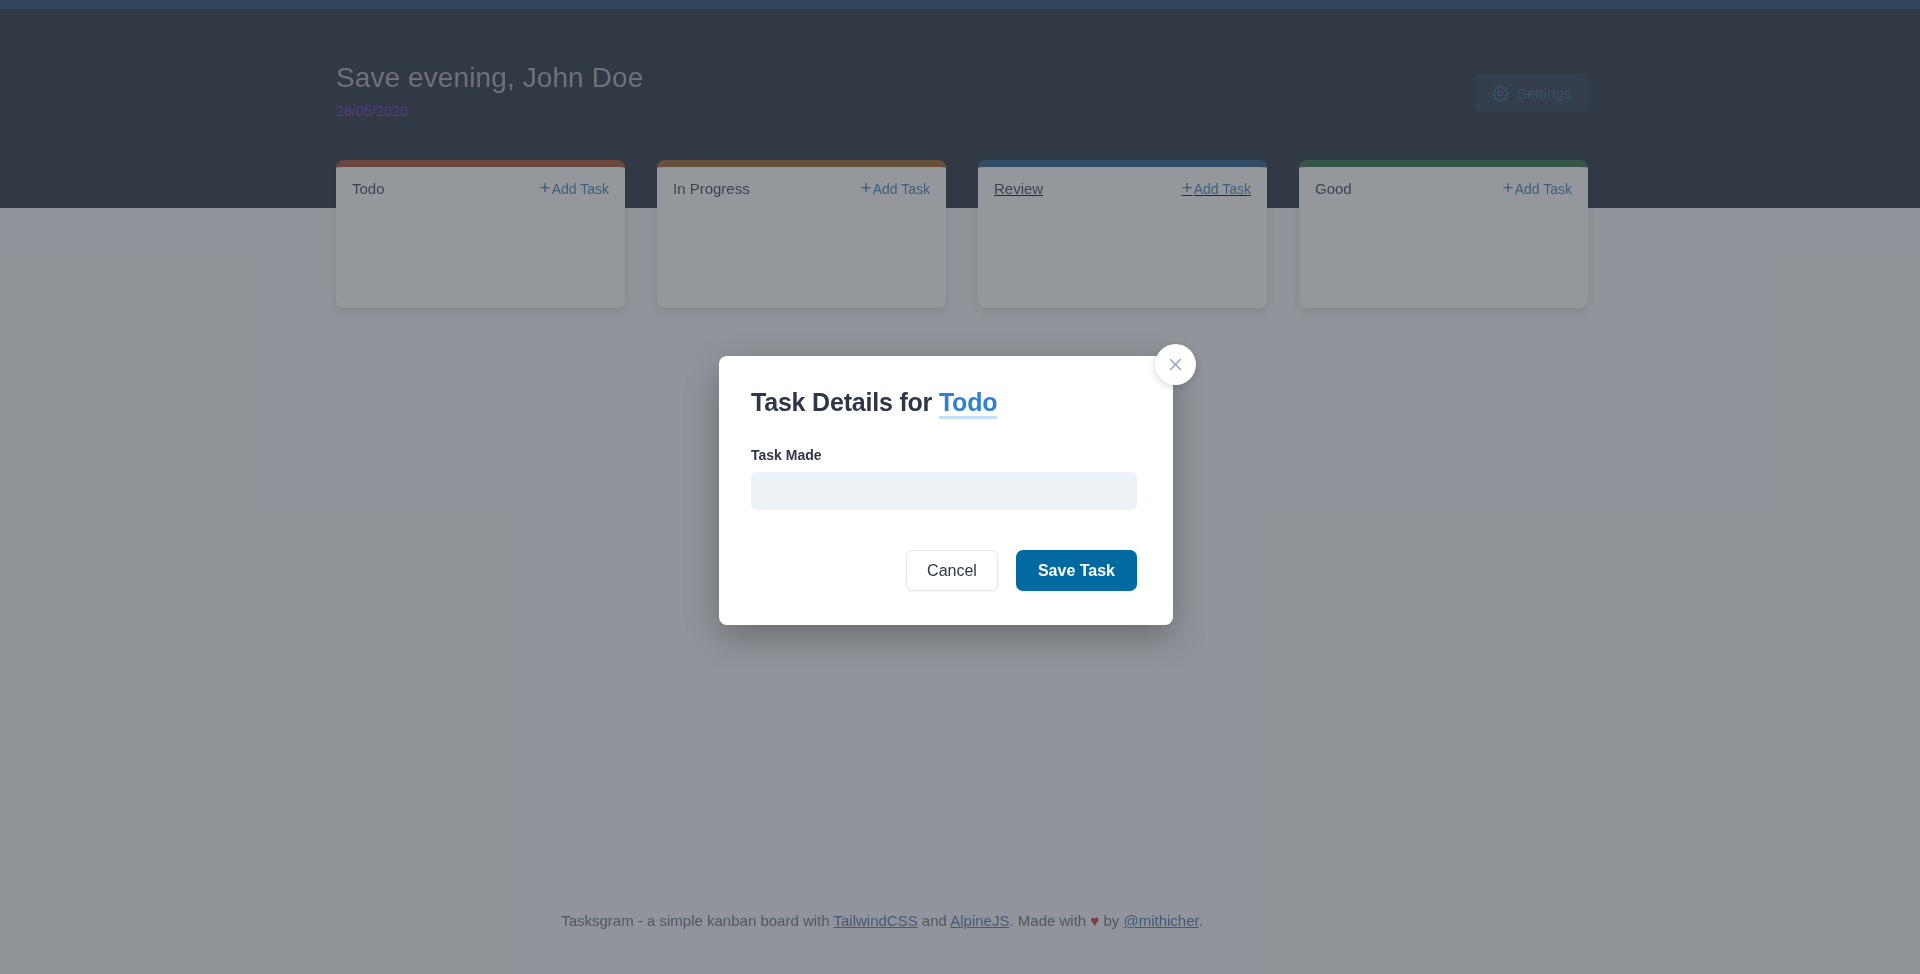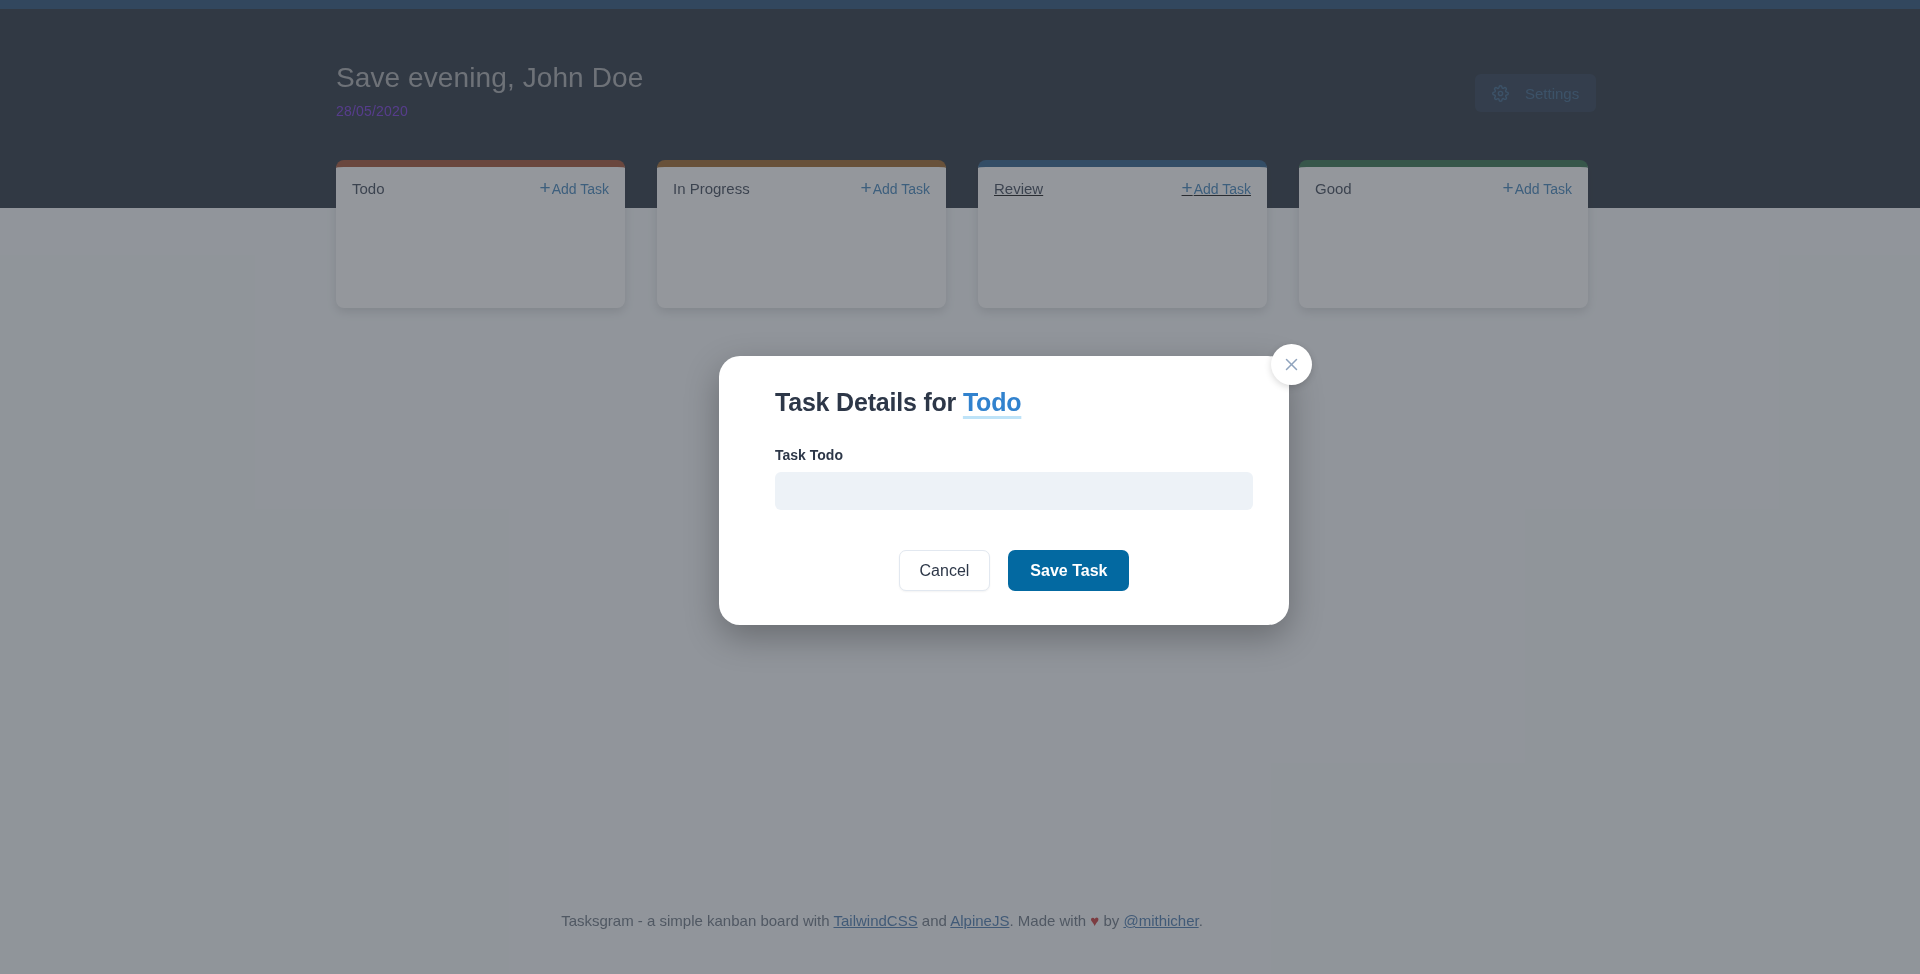--- a/index.html
+++ b/index.html
@@ -55,21 +55,21 @@
     color: #6d28d9;
     letter-spacing: 0.2px;
   }
 
   .settings-button {
     position: absolute;
     top: 74px;
     left: 1475px;
     display: flex;
     align-items: center;
-    gap: 16px;
+    gap: 8px;
     height: 38px;
     padding: 0 17px;
     border-radius: 6px;
     background: #1b2d44;
     color: #2e5b84;
     font-size: 15px;
     cursor: pointer;
     border: none;
     font-family: "Liberation Sans", sans-serif;
   }
@@ -146,26 +146,26 @@
     position: absolute;
     inset: 0;
     background: rgba(70,76,84,0.58);
     z-index: 10;
   }
 
   .modal {
     position: absolute;
     left: 719px;
     top: 356px;
-    width: 570px;
+    width: 454px;
     background: #ffffff;
-    border-radius: 21px;
+    border-radius: 8px;
     box-shadow: 0 12px 34px rgba(0,0,0,0.28);
     z-index: 12;
-    padding: 32px 36px 34px 56px;
+    padding: 32px 36px 34px 32px;
   }
 
   .modal-close {
     position: absolute;
     top: -12px;
     right: -23px;
     width: 41px;
     height: 41px;
     border-radius: 50%;
     background: #ffffff;
@@ -211,21 +211,21 @@
     border-radius: 6px;
     padding: 0 14px;
     font-size: 15px;
     color: #2d3748;
     font-family: "Liberation Sans", sans-serif;
     outline: none;
   }
 
   .modal-actions {
     display: flex;
-    justify-content: center;
+    justify-content: flex-end;
     gap: 18px;
     margin-top: 40px;
   }
   .btn {
     height: 41px;
     border-radius: 7px;
     font-size: 16px;
     font-family: "Liberation Sans", sans-serif;
     cursor: pointer;
   }
@@ -328,21 +328,21 @@
         <line x1="4" y1="4" x2="20" y2="20"></line>
         <line x1="20" y1="4" x2="4" y2="20"></line>
       </svg>
     </button>
 
     <div class="modal-title">
       <span>Task Details for</span>
       <span class="link">Todo</span>
     </div>
 
-    <label class="field-label">Task Todo</label>
+    <label class="field-label">Task Made</label>
     <input class="field-input" type="text" placeholder="" style="">
 
     <div class="modal-actions">
       <button class="btn btn-cancel">Cancel</button>
       <button class="btn btn-save" style="background: #0369a1;">Save Task</button>
     </div>
 
   </div>
 
 </div>

